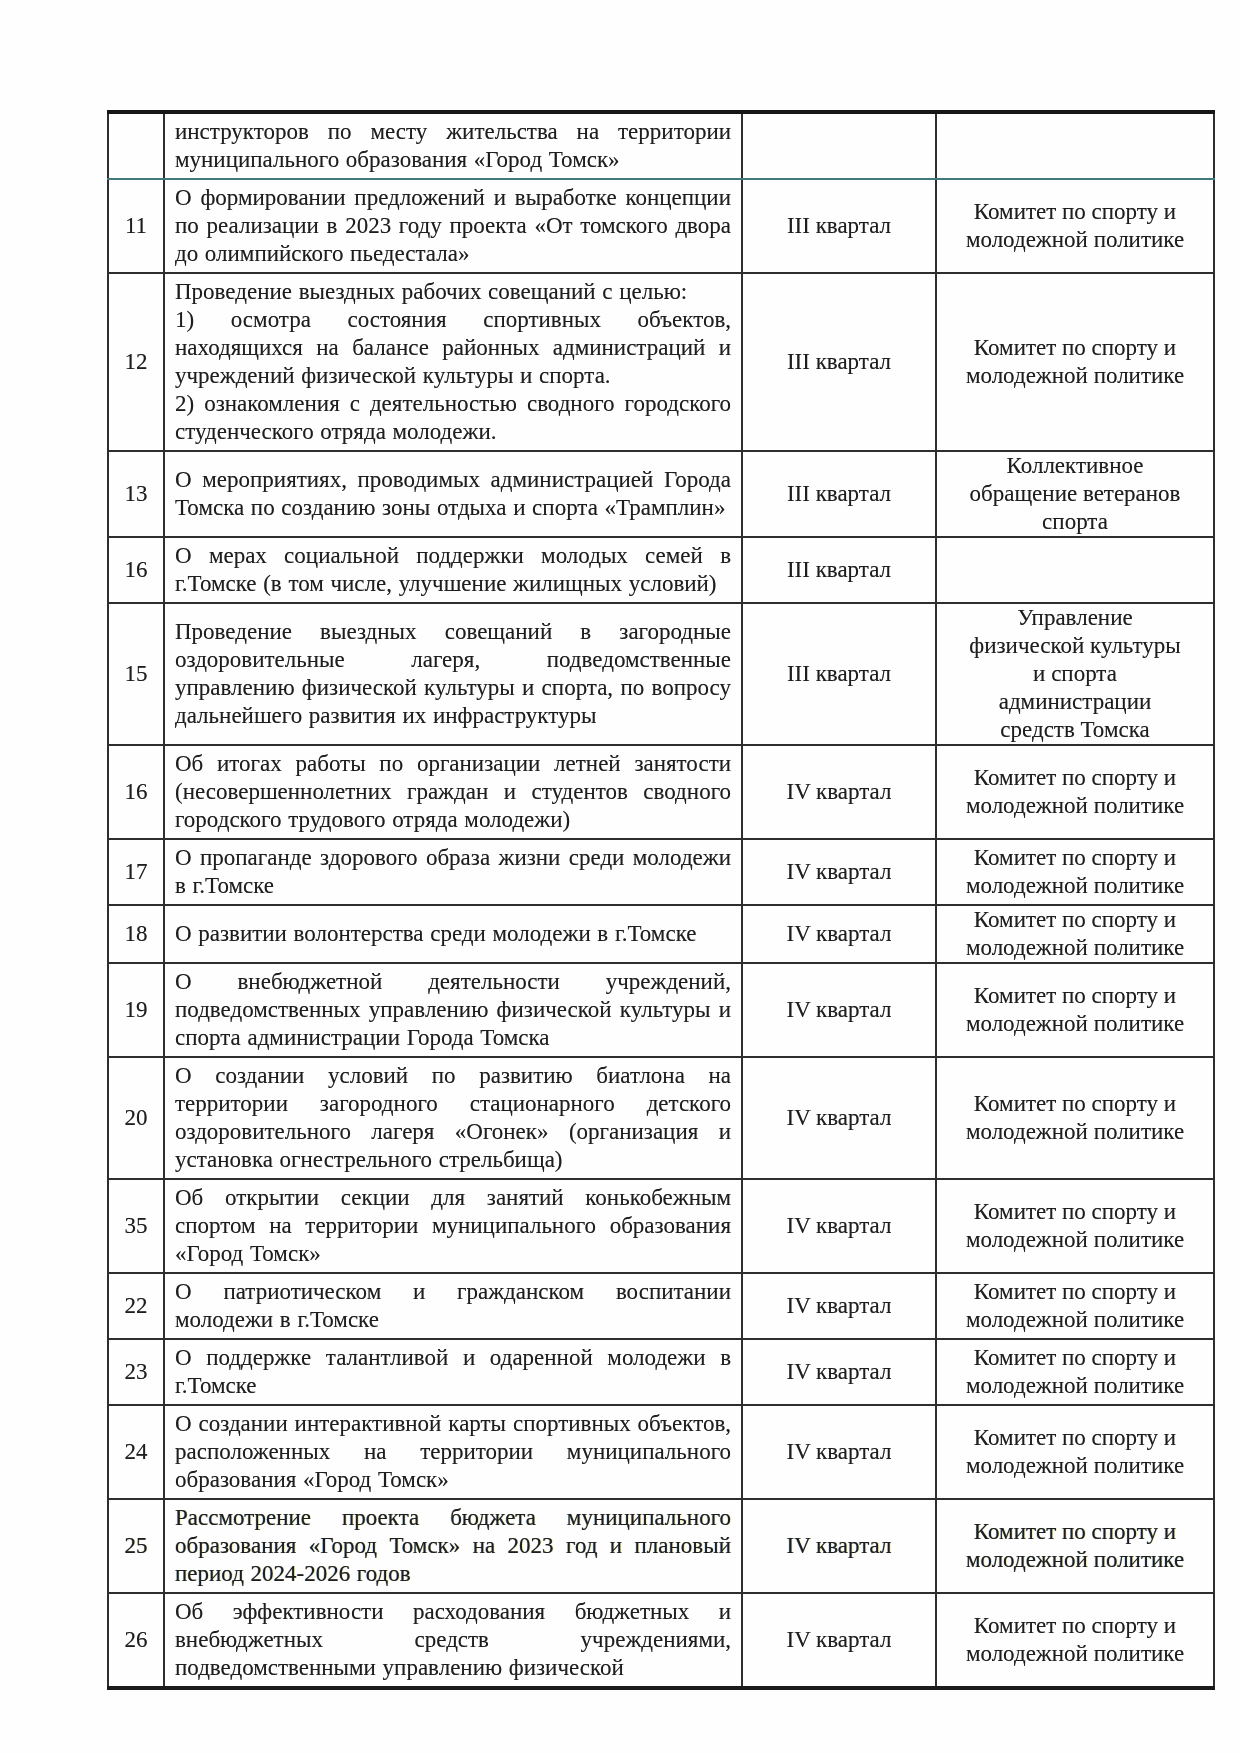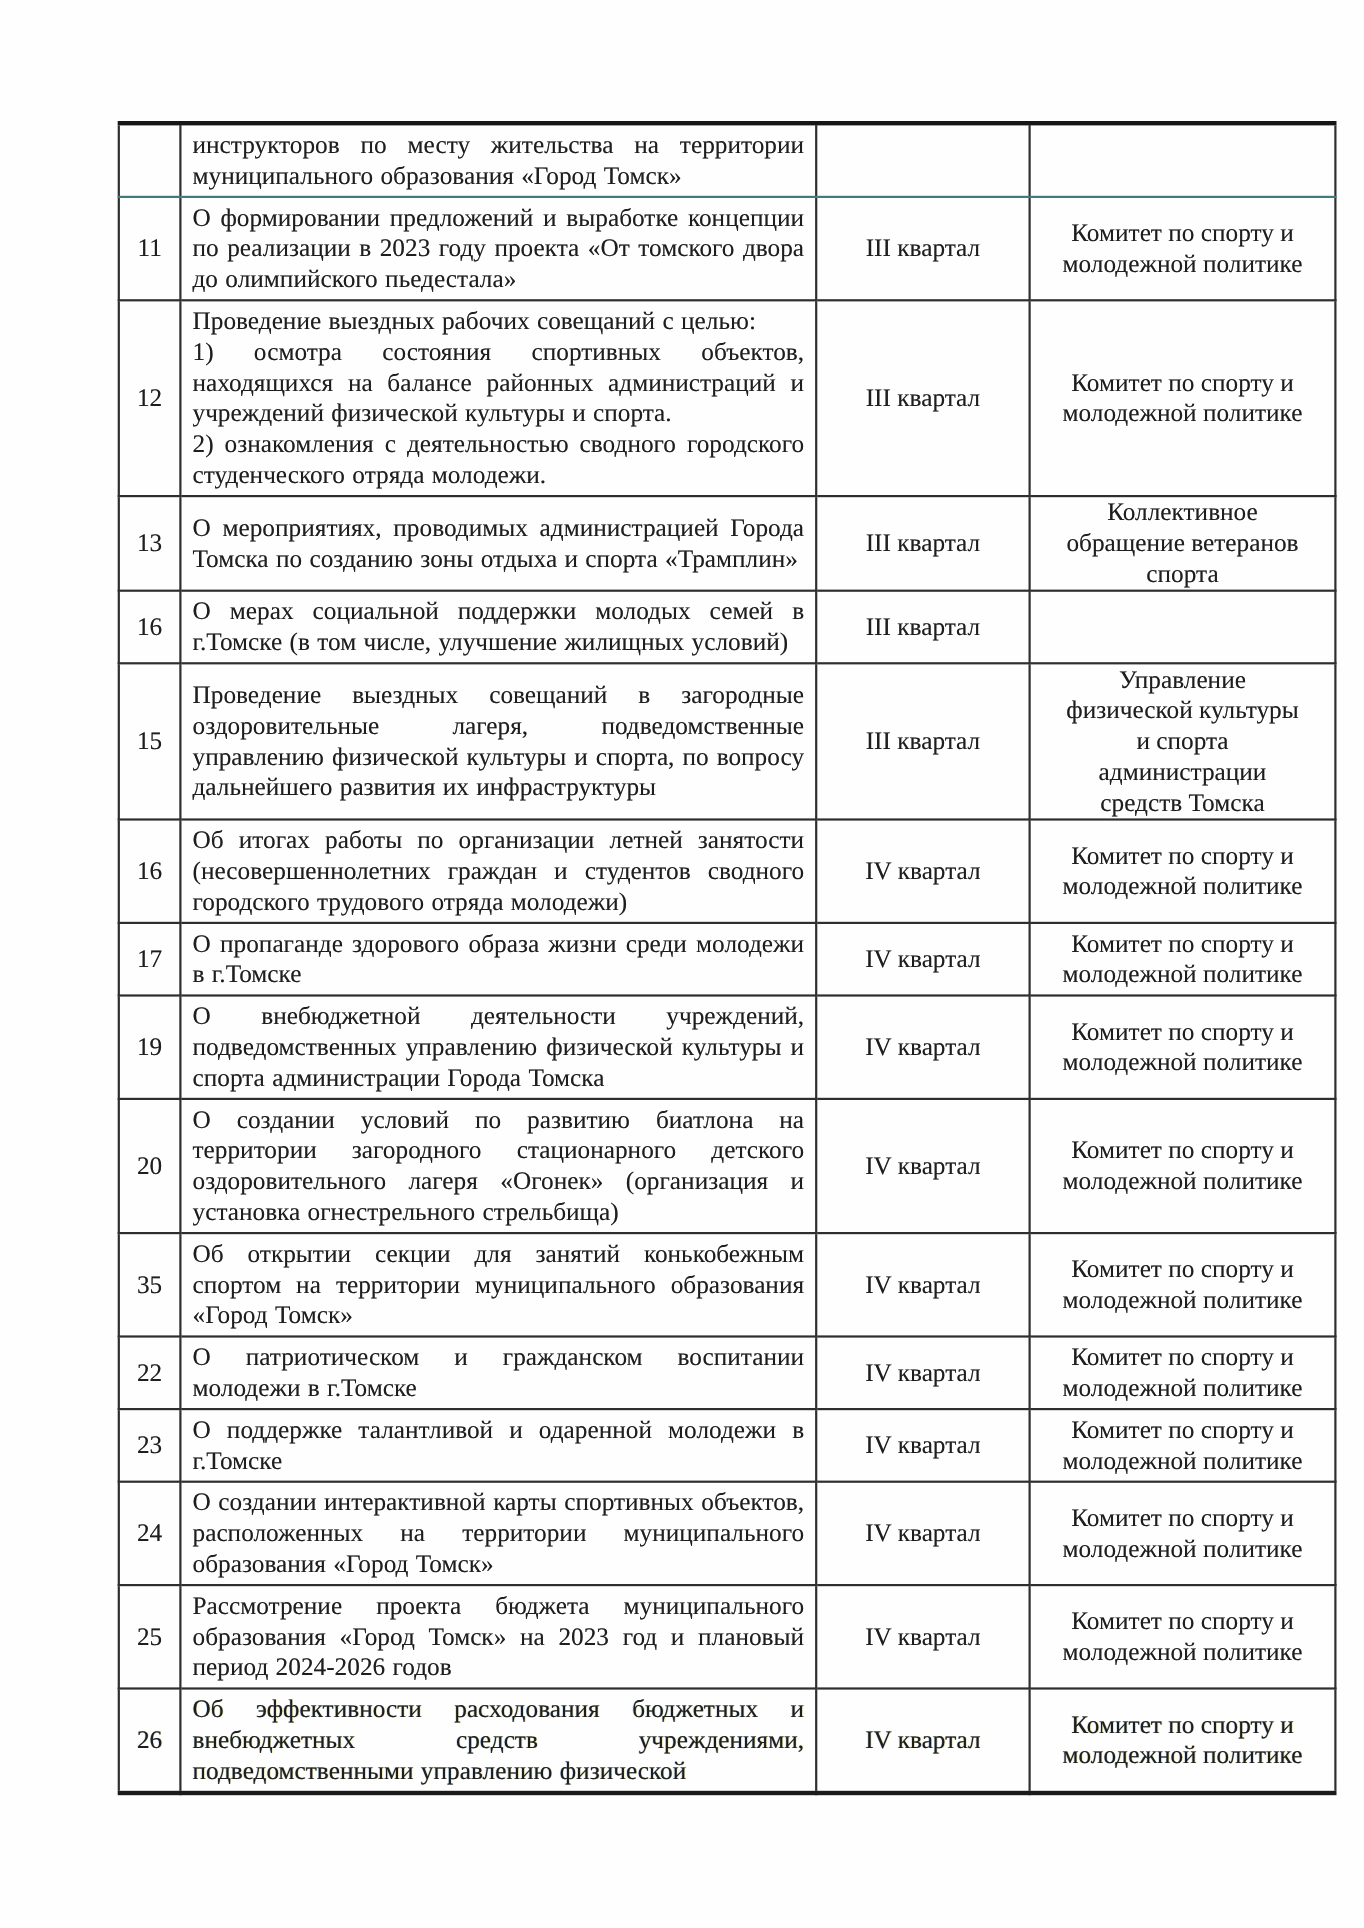--- a/index.html
+++ b/index.html
@@ -117,20 +117,26 @@
     <td class="c-quarter">IV квартал</td>
     <td class="c-resp">Комитет по спорту и молодежной политике</td>
   </tr>
         <tr>
     <td class="c-num">17</td>
     <td class="c-topic">О пропаганде здорового образа жизни среди молодежи в г.Томске</td>
     <td class="c-quarter">IV квартал</td>
     <td class="c-resp">Комитет по спорту и молодежной политике</td>
   </tr>
         <tr>
+    <td class="c-num">18</td>
+    <td class="c-topic">О развитии волонтерства среди молодежи в г.Томске</td>
+    <td class="c-quarter">IV квартал</td>
+    <td class="c-resp">Комитет по спорту и молодежной политике</td>
+  </tr>
+        <tr>
     <td class="c-num">19</td>
     <td class="c-topic">О внебюджетной деятельности учреждений, подведомственных управлению физической культуры и спорта администрации Города Томска</td>
     <td class="c-quarter">IV квартал</td>
     <td class="c-resp">Комитет по спорту и молодежной политике</td>
   </tr>
         <tr>
     <td class="c-num">20</td>
     <td class="c-topic">О создании условий по развитию биатлона на территории загородного стационарного детского оздоровительного лагеря «Огонек» (организация и установка огнестрельного стрельбища)</td>
     <td class="c-quarter">IV квартал</td>
     <td class="c-resp">Комитет по спорту и молодежной политике</td>

